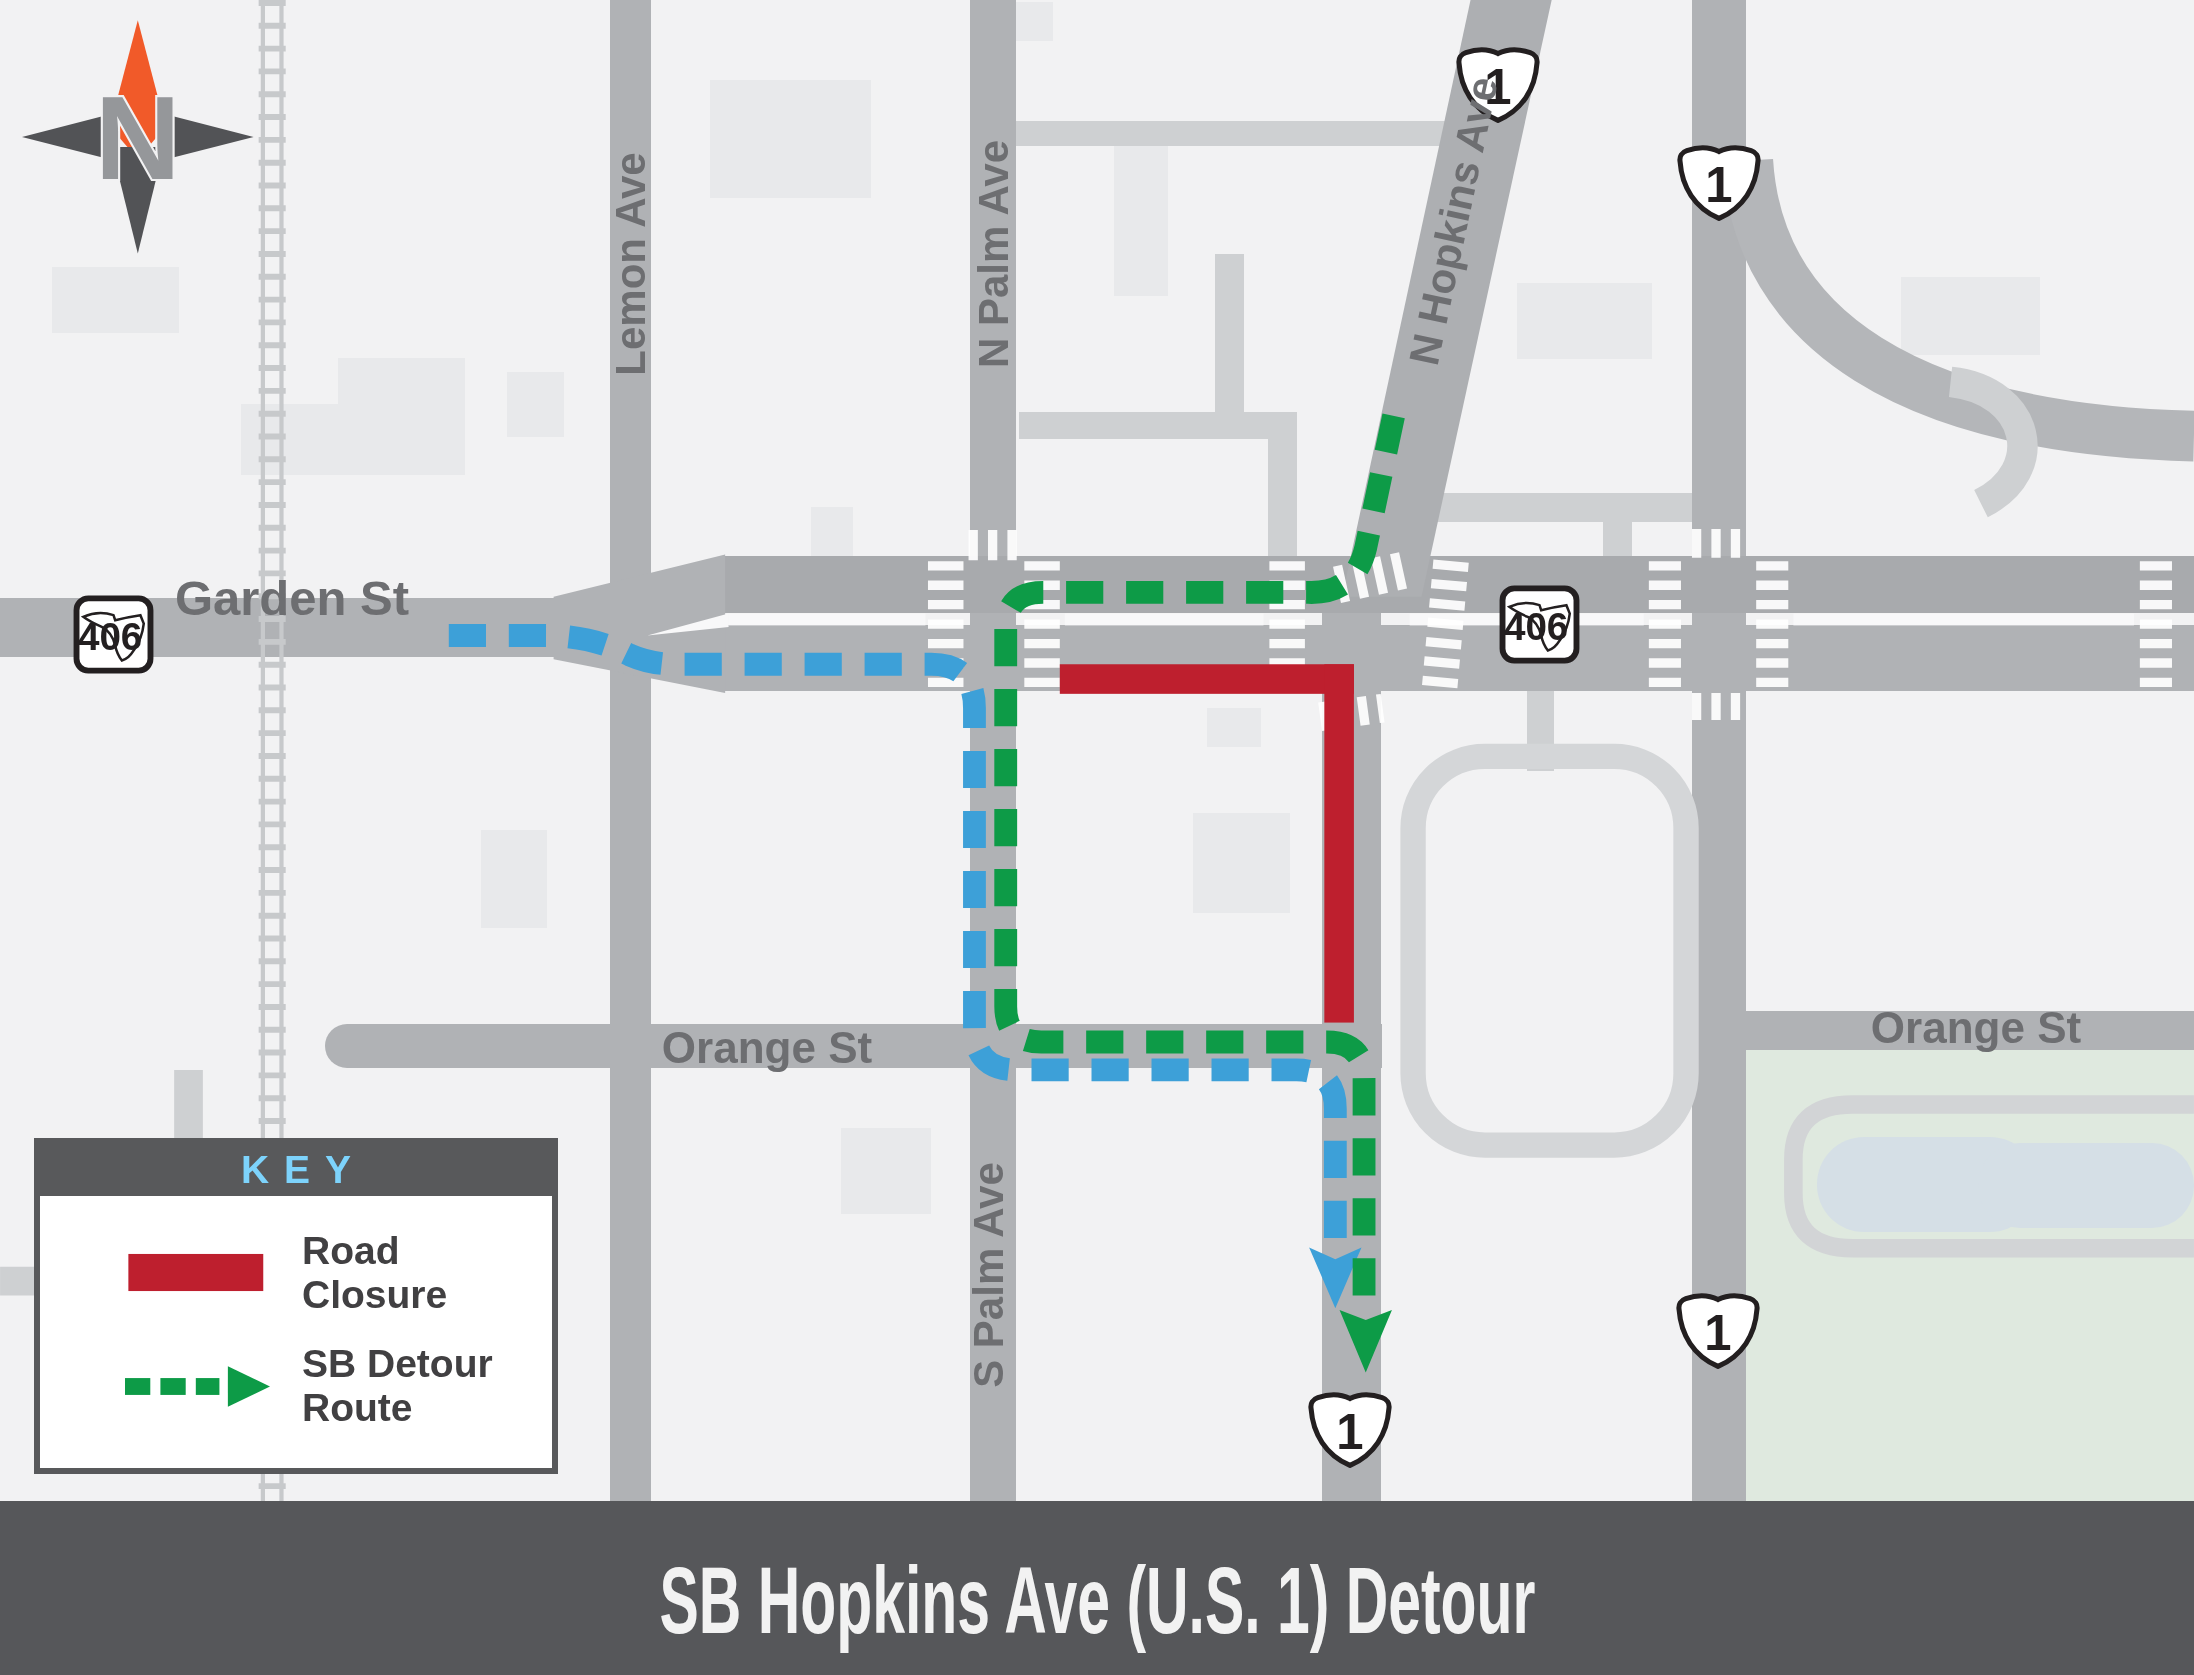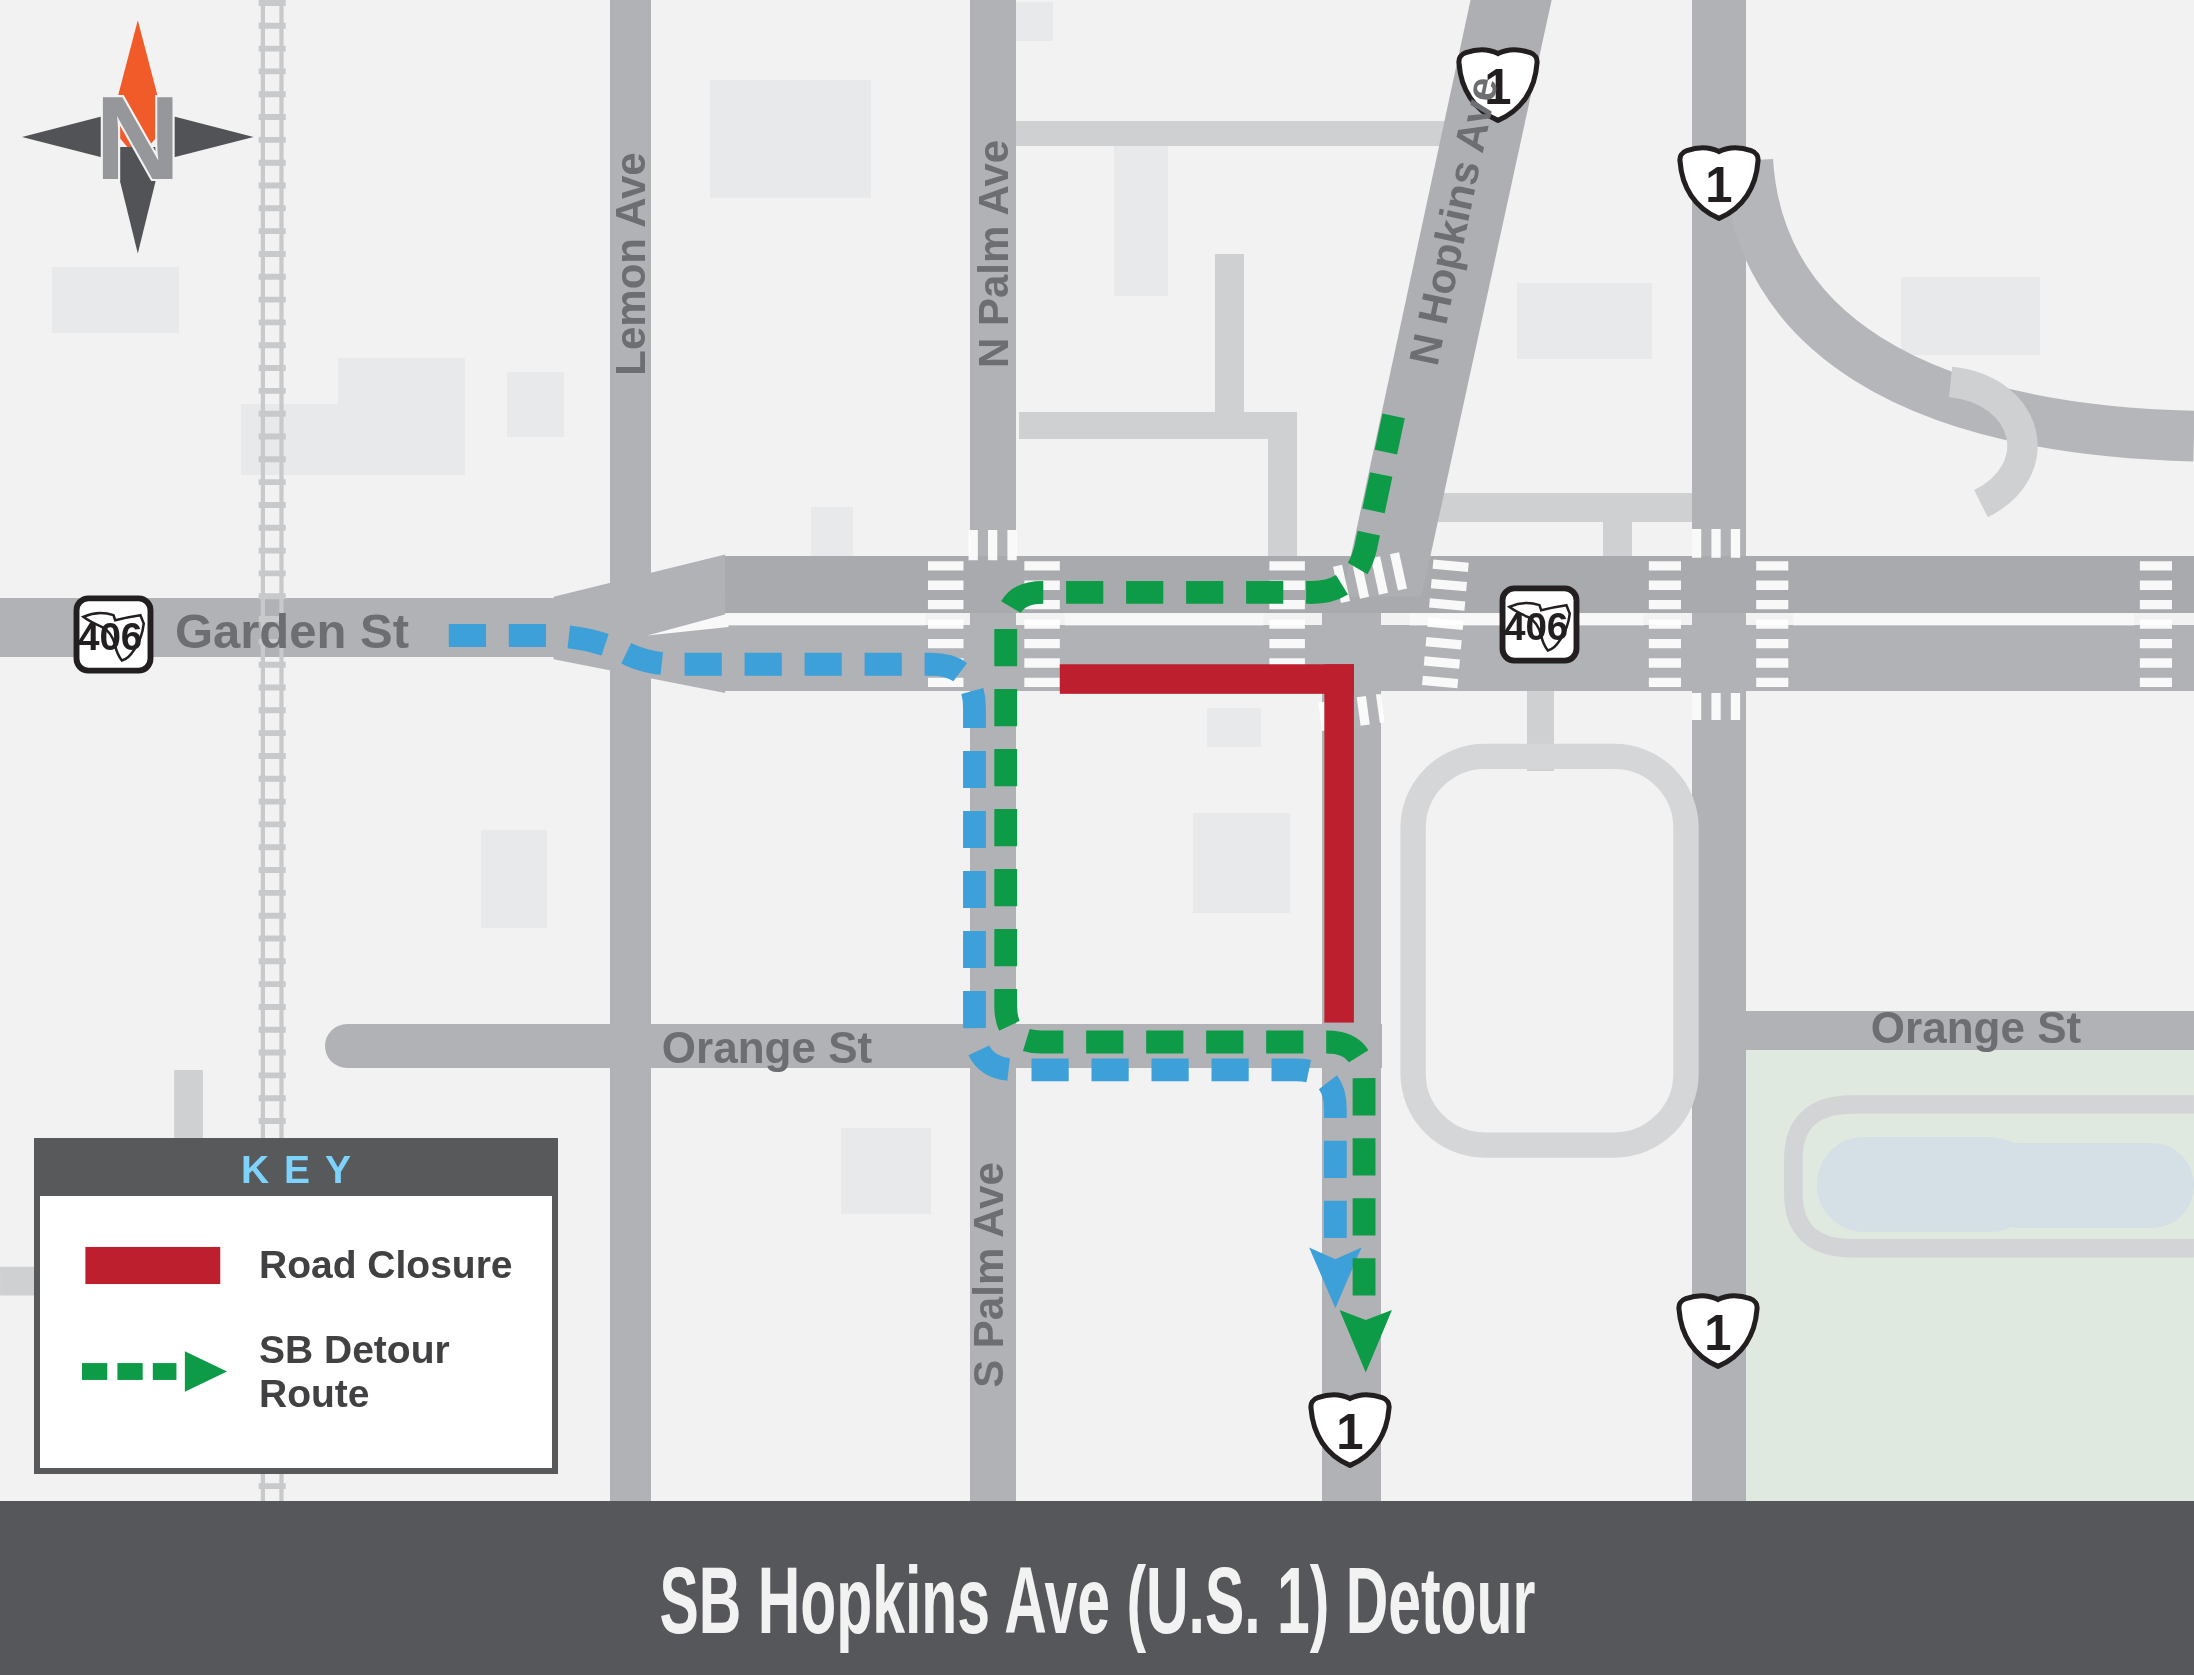--- a/index.html
+++ b/index.html
@@ -16,21 +16,21 @@
   .street-label{position:absolute;font-weight:bold;color:#6d6e71;white-space:nowrap;
        transform:translate(-50%,-50%);line-height:1;}
   .street-label.rot90{transform:translate(-50%,-50%) rotate(-90deg);}
   .street-label.rot78{transform:translate(-50%,-50%) rotate(-78deg);}
   .f58{font-size:49px;} .f52{font-size:44px;} .f50{font-size:42px;}
   .shield{position:absolute;}
   .keybox{position:absolute;left:34px;top:1138px;width:524px;height:336px;background:#fff;
        border:6.8px solid #58595b;box-sizing:border-box;display:flex;flex-direction:column;}
   .keyhead{height:52px;background:#58595b;color:#7dd3fc;font-size:39px;font-weight:bold;
        letter-spacing:15px;display:flex;align-items:center;justify-content:center;padding-left:15px;}
-  .keybody{flex:1;display:flex;flex-direction:column;justify-content:space-evenly;padding:6.8px 0 12px 42px;}
+  .keybody{flex:1;display:flex;flex-direction:column;justify-content:space-evenly;padding:6.8px 0 12px 42px;margin-left:43px;}
   .keyrow{display:flex;align-items:center;gap:32px;}
   .keyswatch{width:145px;height:41px;flex:0 0 145px;}
   .keylabel{font-size:39px;font-weight:bold;color:#414042;}
   .titlebar{position:absolute;left:0;top:1501px;width:2194px;height:198px;background:#56575a;
        display:flex;align-items:center;justify-content:center;}
   .titlebar span{color:#f2f2f2;font-size:95px;font-weight:bold;display:inline-block;
        transform:scaleX(0.62);white-space:nowrap;}
 </style>
 </head>
 <body>
@@ -167,21 +167,21 @@
     </svg>
   </div>
   <div class="shield" style="left:1499px;top:585px;">
     <svg width="81" height="79" viewBox="0 0 96 94">
       <rect x="4" y="4" width="88" height="86" rx="14" fill="#fff" stroke="#231f20" stroke-width="7"></rect>
       <path d="M 12 26 Q 30 18 48 24 L 50 30 Q 66 26 80 24 L 84 34 Q 82 52 72 66 Q 66 76 58 78 Q 52 70 50 60 Q 46 44 34 38 Q 20 32 12 26 Z" fill="none" stroke="#231f20" stroke-width="3"></path>
       <text x="44" y="66" text-anchor="middle" font-size="46" font-weight="bold" fill="#231f20">406</text>
     </svg>
   </div>
 
-  <div class="street-label f58" style="left:292px;top:631px;">Garden St</div>
+  <div class="street-label f58" style="left:292px;top:598px;">Garden St</div>
   <div class="street-label f52" style="left:767px;top:1048px;">Orange St</div>
   <div class="street-label f52" style="left:1976px;top:1028px;">Orange St</div>
   <div class="street-label rot90 f50" style="left:631px;top:264px;">Lemon Ave</div>
   <div class="street-label rot90 f50" style="left:994px;top:254px;">N Palm Ave</div>
   <div class="street-label rot90 f50" style="left:989px;top:1275px;">S Palm Ave</div>
   <div class="street-label rot78 f50" style="left:1454px;top:221px;">N Hopkins Ave</div>
 
   <div class="keybox">
     <div class="keyhead">KEY</div>
     <div class="keybody">

